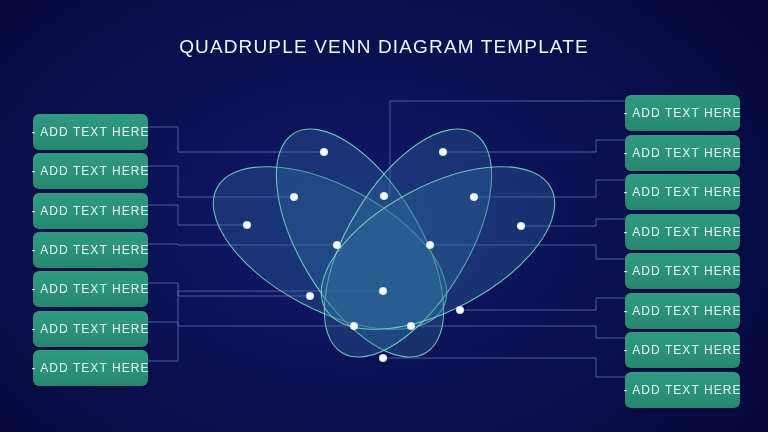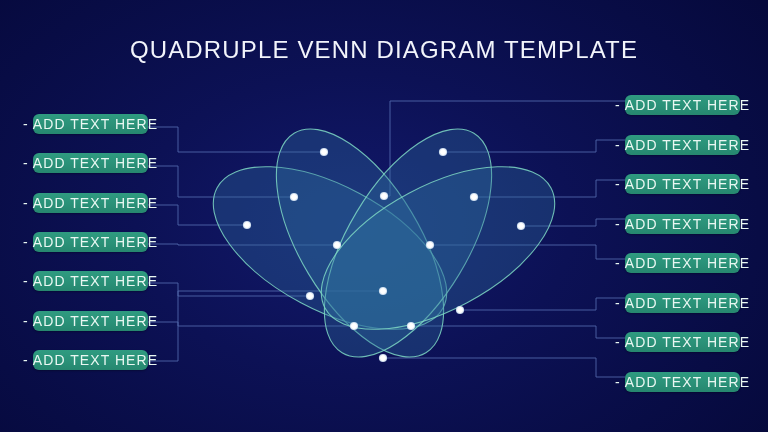--- a/index.html
+++ b/index.html
@@ -13,43 +13,43 @@
     background:
       radial-gradient(ellipse 520px 360px at 46% 52%, #12196b 0%, #0c1155 42%, #080c45 78%, #06093c 100%),
       linear-gradient(135deg,#0b1050 0%,#0a0e4a 55%,#070b3f 100%);
   }
 
   
   #title{
     position:absolute;top:36px;left:0;width:768px;
     text-align:center;
     color:#f2f4fb;
-    font-size:24px;
+    font-size:19px;
     font-weight:300;
     letter-spacing:1.15px;
     white-space:nowrap;
   }
 
   
   #connectors,#venn{
     position:absolute;top:0;left:0;width:768px;height:432px;
   }
   #connectors{z-index:2;}
   #venn{z-index:3;}
 
   
   .label{
     position:absolute;
-    width:115px;height:20px;
+    width:115px;height:36px;
     border-radius:6px;
     background:linear-gradient(180deg,#2f9b80 0%,#2a9178 55%,#26876f 100%);
     box-shadow:0 1px 2px rgba(0,0,0,.28);
     display:flex;align-items:center;justify-content:center;
     color:#e9f7f2;
-    font-size:14px;
+    font-size:12px;
     font-weight:400;
     letter-spacing:1.05px;
     white-space:nowrap;
     z-index:5;
     cursor:pointer;
     user-select:none;
   }
   .label.left{left:33px;}
   .label.right{left:625px;}
 </style>

